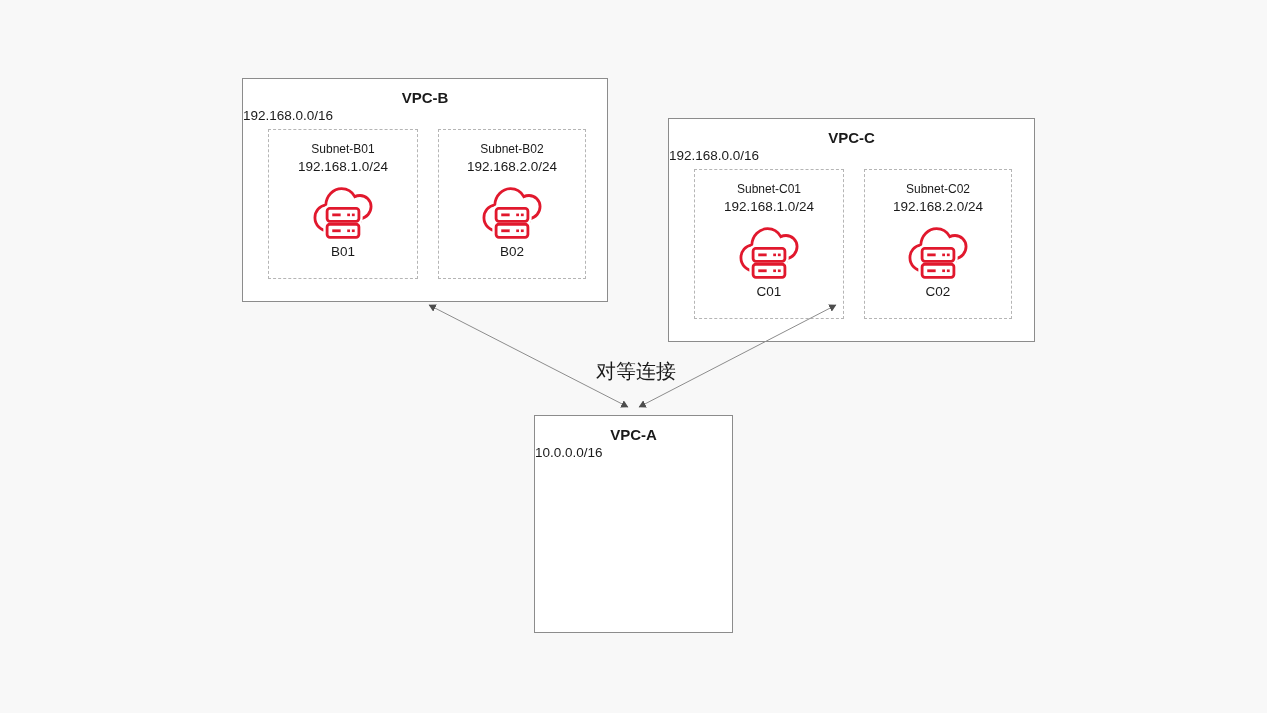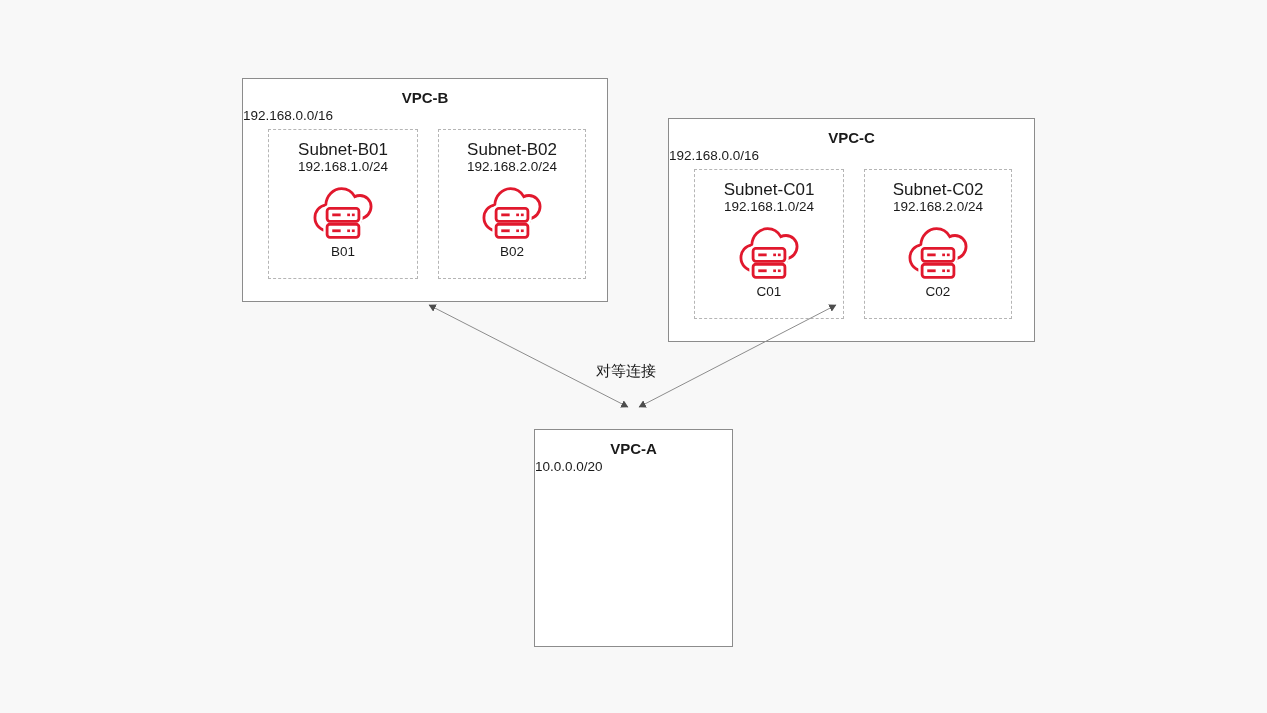--- a/index.html
+++ b/index.html
@@ -16,21 +16,21 @@
     overflow: hidden;
   }
   .vpc-box {
     position: absolute;
     background: #ffffff;
     border: 1px solid #8c8c8c;
     box-sizing: border-box;
   }
   .vpc-box-b { left: 242px; top: 78px;  width: 366px; height: 224px; }
   .vpc-box-c { left: 668px; top: 78px;  width: 367px; height: 224px; margin-top: 40px; }
-  .vpc-box-a { left: 534px; top: 429px; width: 199px; height: 218px; }
+  .vpc-box-a { left: 534px; top: 415px; width: 199px; height: 218px; }
   .vpc-title {
     margin-top: 10px;
     text-align: center;
     font-weight: bold;
     font-size: 15px;
     line-height: 18px;
   }
   .vpc-cidr {
     text-align: left;
     font-size: 13.5px;
@@ -43,21 +43,21 @@
     box-sizing: border-box;
     display: flex;
     flex-direction: column;
     align-items: center;
   }
   .subnet-1 { left: 25px;  top: 50px; width: 150px; height: 150px; }
   .subnet-2 { left: 195px; top: 50px; width: 148px; height: 150px; }
   .subnet-a { left: 24px;  top: 48px; width: 152px; height: 150px; }
   .subnet-name {
     margin-top: 11px;
-    font-size: 17px;
+    font-size: 12px;
     line-height: 17px;
     text-align: center;
   }
   .subnet-cidr {
     font-size: 13.5px;
     line-height: 17px;
     text-align: left;
   }
   .server-icon {
     margin-top: 9px;
@@ -74,21 +74,21 @@
     position: absolute;
     left: 0; top: 0;
     width: 1267px;
     height: 713px;
     pointer-events: none;
   }
   .connection-label {
     position: absolute;
     left: 596px;
     top: 361px;
-    font-size: 15px;
+    font-size: 20px;
     line-height: 20px;
     color: #1a1a1a;
     white-space: nowrap;
   }
 </style>
 </head>
 <body>
 
 <div id="canvas">
 
@@ -173,21 +173,21 @@
         <line x1="20.5" y1="50" x2="29.5" y2="50" stroke="#e1182d" stroke-width="3"></line>
         <rect x="36.5" y="48.6" width="3" height="2.8" fill="#e1182d"></rect>
         <rect x="41.5" y="48.6" width="3" height="2.8" fill="#e1182d"></rect>
       </svg>
       <div class="server-label">C02</div>
     </div>
   </div>
 
   <div class="vpc-box vpc-box-a">
     <div class="vpc-title">VPC-A</div>
-    <div class="vpc-cidr">10.0.0.0/20</div>
+    <div class="vpc-cidr">10.0.0.0/16</div>
 
   </div>
 
   <svg id="connector-layer" viewBox="0 0 1267 713">
     <defs>
       <marker id="arrowhead" viewBox="0 0 10 10" refX="8.5" refY="5" markerWidth="8" markerHeight="8" orient="auto-start-reverse">
         <path d="M0,0 L9,5 L0,10 Z" fill="#4d4d4d"></path>
       </marker>
     </defs>
     <line x1="429" y1="305" x2="628" y2="407" stroke="#8c8c8c" stroke-width="1" marker-start="url(#arrowhead)" marker-end="url(#arrowhead)"></line>

